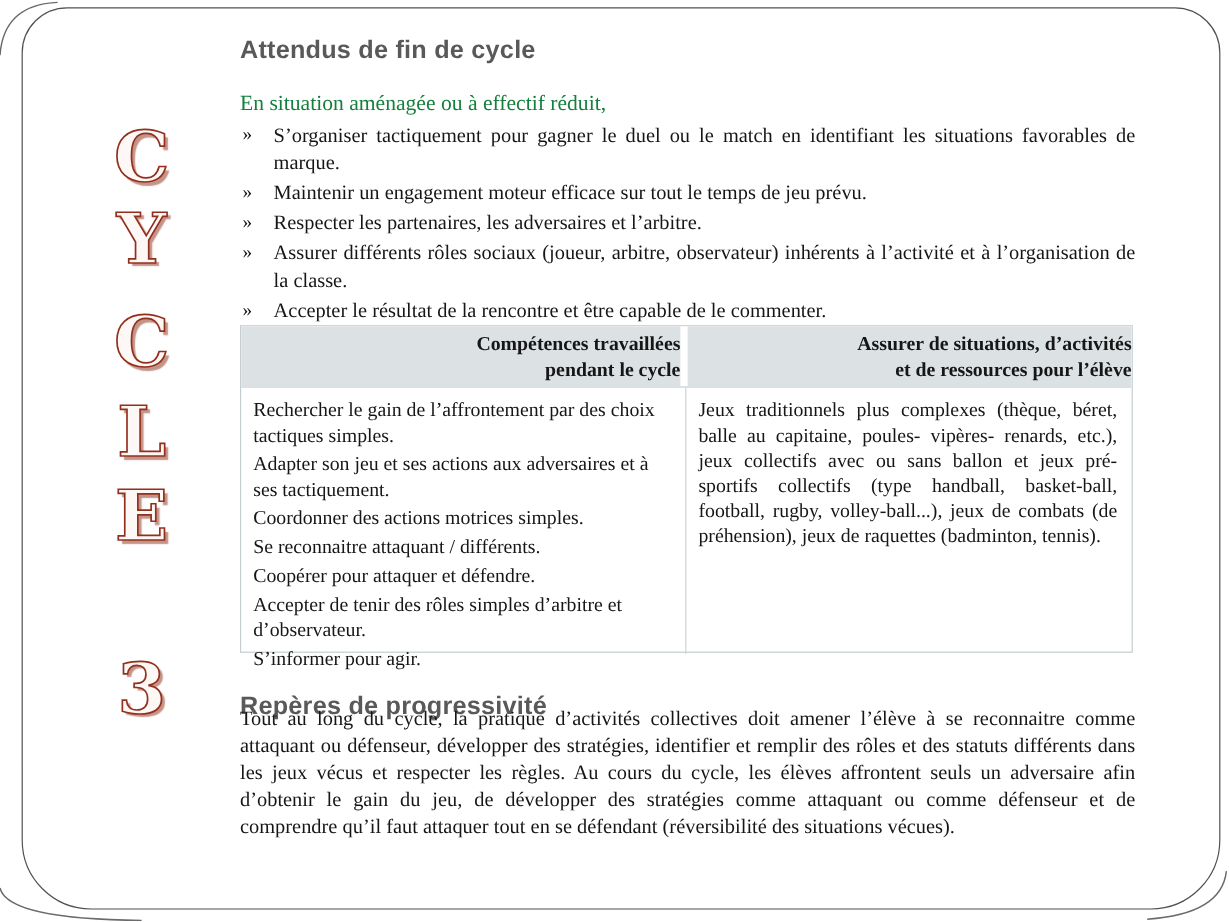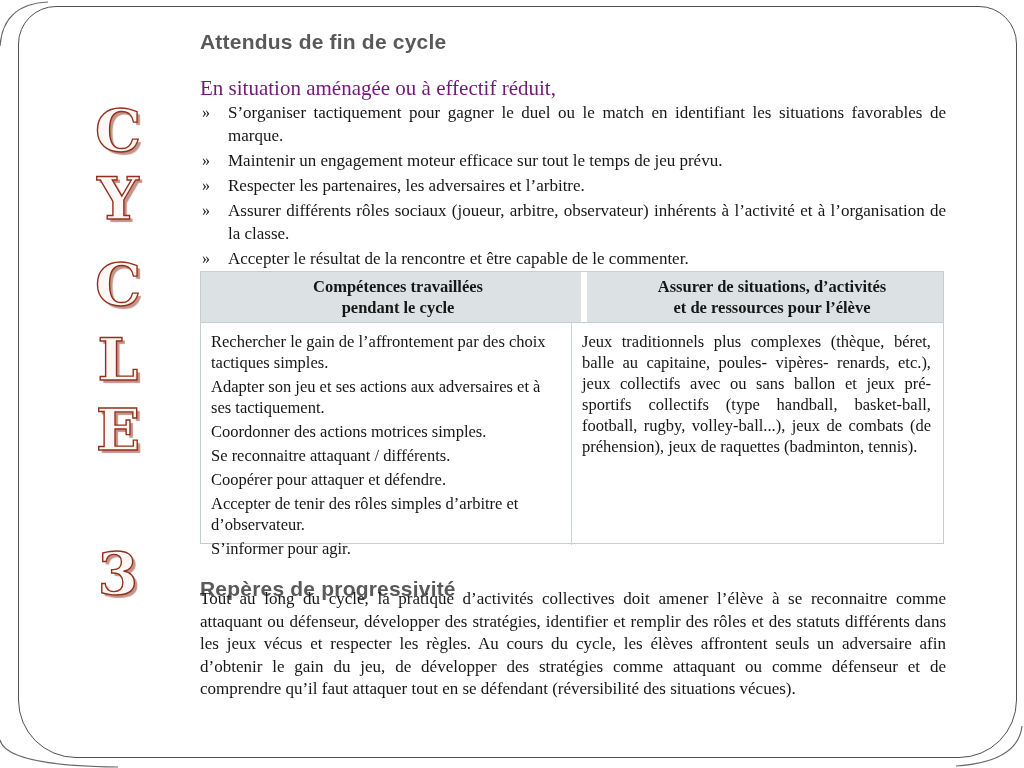--- a/index.html
+++ b/index.html
@@ -57,22 +57,22 @@
     font-size: 21px;
     font-weight: 700;
     color: #595959;
     letter-spacing: 0.2px;
   }
   .heading-attendus { top: 30px; }
   .heading-reperes  { top: 577px; }
   .intro-line {
     position: absolute;
     left: 0; top: 76px;
-    font-size: 21px;
-    color: #701a75;
+    font-size: 18px;
+    color: #15803d;
   }
   .bullet-list {
     position: absolute;
     left: 0; top: 101px;
     width: 746px;
     margin: 0; padding: 0;
     list-style: none;
     font-size: 17px;
     color: #161616;
     line-height: 23px;
@@ -103,27 +103,26 @@
     gap: 6px;
     height: 50px;
     border-bottom: 1px solid #c4cdd0;
     background: #ffffff;
   }
   .table-head .th {
     background: #dce2e4;
     display: flex;
     flex-direction: column;
     justify-content: center;
-    align-items: center;
+    align-items: flex-end;
     font-weight: bold;
     font-size: 16.5px;
     color: #161616;
     line-height: 21px;
     text-align: center;
-    padding-left: 14px;
   }
   .th-left  { width: 366px; }
   .th-right { flex: 1; }
   .table-body {
     display: flex;
     height: 222px;
   }
   .td {
     box-sizing: border-box;
     padding: 8px 12px 0 10px;

